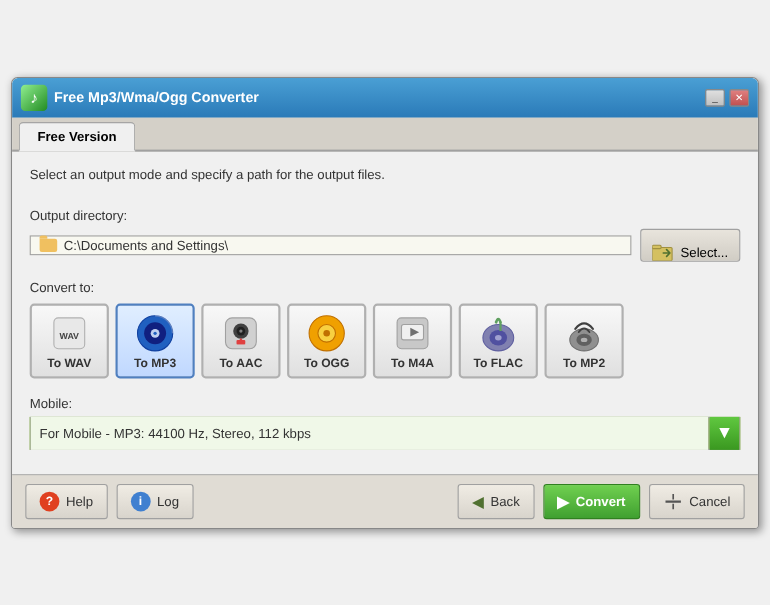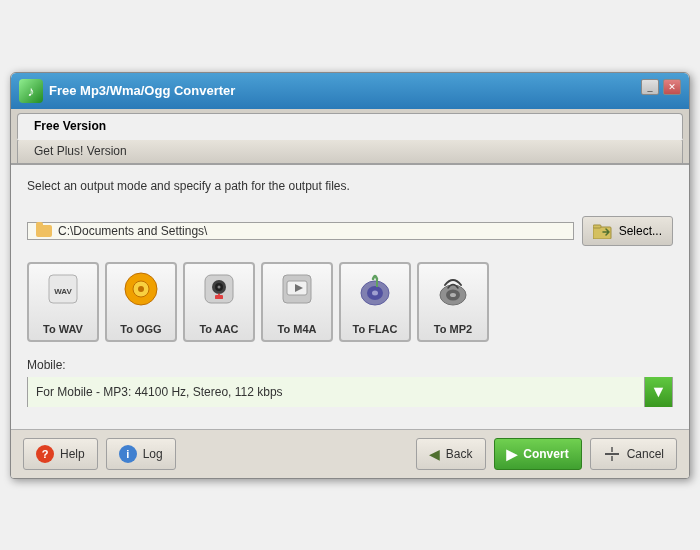--- a/index.html
+++ b/index.html
@@ -20,21 +20,21 @@
       border: 1px solid #888;
       border-radius: 6px 6px 4px 4px;
       box-shadow: 2px 2px 8px rgba(0,0,0,0.4);
       overflow: hidden;
     }
     .title-bar {
       background: linear-gradient(to bottom, #4a9fd4, #2a7ab8);
       color: white;
       padding: 6px 8px;
       display: flex;
-      align-items: flex-start;
+      align-items: center;
       justify-content: space-between;
       border-radius: 5px 5px 0 0;
     }
     .title-bar-left {
       display: flex;
       align-items: center;
       gap: 6px;
     }
     .app-icon {
       width: 24px;
@@ -75,21 +75,20 @@
       font-size: 9px;
       color: #333;
     }
     .win-btn.close { background: linear-gradient(to bottom, #e08080, #c05050); color: white; }
 
     .tabs-row {
       background: #d4d0c8;
       display: flex;
       padding: 4px 6px 0;
       border-bottom: 2px solid #a0a0a0;
-      flex-direction: column;
     }
     .tab {
       padding: 5px 16px;
       border: 1px solid #a0a0a0;
       border-bottom: none;
       cursor: pointer;
       font-size: 12px;
       border-radius: 4px 4px 0 0;
       background: linear-gradient(to bottom, #e8e4dc, #d0ccc4);
       color: #333;
@@ -157,40 +156,40 @@
       border-radius: 2px 2px 0 0;
     }
     .select-btn {
       height: 30px;
       padding: 0 10px;
       background: linear-gradient(to bottom, #e8e4dc, #d0ccc4);
       border: 1px solid #a0a0a0;
       cursor: pointer;
       font-size: 12px;
       display: flex;
-      align-items: center;
+      align-items: flex-end;
       gap: 6px;
       border-radius: 3px;
       min-width: 80px;
     }
 
     .convert-to-label {
       font-size: 12px;
       color: #333;
       margin-bottom: 8px;
     }
     .format-buttons {
       display: flex;
       gap: 6px;
       margin-bottom: 16px;
       flex-wrap: wrap;
     }
     .format-btn {
       width: 72px;
-      height: 80px;
+      height: 68px;
       background: linear-gradient(to bottom, #f8f8f8, #e0e0e0);
       border: 2px solid #b0b0b0;
       border-radius: 4px;
       cursor: pointer;
       display: flex;
       flex-direction: column;
       align-items: center;
       justify-content: space-between;
       padding: 6px 4px 5px;
       font-size: 11px;
@@ -314,80 +313,93 @@
       <span class="title-text">Free Mp3/Wma/Ogg Converter</span>
     </div>
     <div class="window-controls">
       <div class="win-btn">_</div>
       <div class="win-btn close">✕</div>
     </div>
   </div>
 
   <div class="tabs-row">
     <div class="tab active">Free Version</div>
-    <div class="tab">Get Plus! Version</div>
   </div>
 
   <div class="content-area">
     <div class="subtitle">Select an output mode and specify a path for the output files.</div>
 
+    <div class="section-label">Output directory:</div>
     <div class="output-dir-row">
       <div class="dir-input">
         <div class="dir-input-inner">
           <div class="folder-icon"></div>
           <span>C:\Documents and Settings\</span>
         </div>
       </div>
       <button class="select-btn">
         <svg width="20" height="16" viewBox="0 0 20 16">
           <rect x="0" y="4" width="18" height="12" rx="1" fill="#d4c060" stroke="#a09040" stroke-width="1"></rect>
           <rect x="0" y="2" width="8" height="3" rx="1" fill="#d4c060" stroke="#a09040" stroke-width="1"></rect>
           <path d="M10 9 L16 9 M13 6 L16 9 L13 12" stroke="#507030" stroke-width="1.5" fill="none" stroke-linecap="round" stroke-linejoin="round"></path>
         </svg>
         <span>Select...</span>
       </button>
     </div>
 
+    <div class="convert-to-label">Convert to:</div>
     <div class="format-buttons">
 
       <button class="format-btn">
         <div class="format-icon">
           <svg width="36" height="36" viewBox="0 0 36 36">
             <rect x="4" y="4" width="28" height="28" rx="4" fill="#e8e8e8" stroke="#b0b0b0" stroke-width="1"></rect>
             <text x="18" y="23" text-anchor="middle" font-size="8" font-weight="bold" fill="#444">WAV</text>
           </svg>
         </div>
         <span>To WAV</span>
       </button>
 
-
-
-      <button class="format-btn">
-        <div class="format-icon">
-          <svg width="36" height="36" viewBox="0 0 36 36">
-            <circle cx="18" cy="18" r="16" fill="#f0a000" stroke="#c07000" stroke-width="1"></circle>
-            <circle cx="18" cy="18" r="8" fill="#f8d040" stroke="#c07000" stroke-width="1"></circle>
-            <circle cx="18" cy="18" r="3" fill="#c07000"></circle>
-          </svg>
-        </div>
-        <span>To OGG</span>
-      </button>
+      <button class="format-btn selected">
+        <div class="format-icon">
+          <svg width="36" height="36" viewBox="0 0 36 36">
+            <circle cx="18" cy="18" r="16" fill="#2060c0" stroke="#1040a0" stroke-width="1"></circle>
+            <circle cx="18" cy="18" r="10" fill="#102080"></circle>
+            <circle cx="18" cy="18" r="4" fill="#c0d0f0"></circle>
+            <circle cx="18" cy="18" r="1.5" fill="#2060c0"></circle>
+            <path d="M18 2 A16 16 0 0 1 34 18" stroke="white" stroke-width="1.5" fill="none" opacity="0.3"></path>
+          </svg>
+        </div>
+        <span>To MP3</span>
+      </button>
+
 
       <button class="format-btn">
         <div class="format-icon">
           <svg width="36" height="36" viewBox="0 0 36 36">
             <rect x="4" y="4" width="28" height="28" rx="6" fill="#d0d0d0" stroke="#a0a0a0" stroke-width="1"></rect>
             <circle cx="18" cy="16" r="7" fill="#404040"></circle>
             <circle cx="18" cy="16" r="4" fill="#202020"></circle>
             <circle cx="18" cy="16" r="1.5" fill="#808080"></circle>
             <rect x="14" y="24" width="8" height="4" rx="1" fill="#e04040"></rect>
             <polygon points="18,22 22,28 14,28" fill="#e04040"></polygon>
           </svg>
         </div>
         <span>To AAC</span>
+      </button>
+
+      <button class="format-btn">
+        <div class="format-icon">
+          <svg width="36" height="36" viewBox="0 0 36 36">
+            <circle cx="18" cy="18" r="16" fill="#f0a000" stroke="#c07000" stroke-width="1"></circle>
+            <circle cx="18" cy="18" r="8" fill="#f8d040" stroke="#c07000" stroke-width="1"></circle>
+            <circle cx="18" cy="18" r="3" fill="#c07000"></circle>
+          </svg>
+        </div>
+        <span>To OGG</span>
       </button>
 
       <button class="format-btn">
         <div class="format-icon">
           <svg width="36" height="36" viewBox="0 0 36 36">
             <rect x="4" y="4" width="28" height="28" rx="4" fill="#c8c8c8" stroke="#a0a0a0" stroke-width="1"></rect>
             <rect x="8" y="10" width="20" height="14" rx="2" fill="#f0f0f0" stroke="#a0a0a0" stroke-width="1"></rect>
             <polygon points="16,13 16,21 24,17" fill="#707070"></polygon>
           </svg>
         </div>

